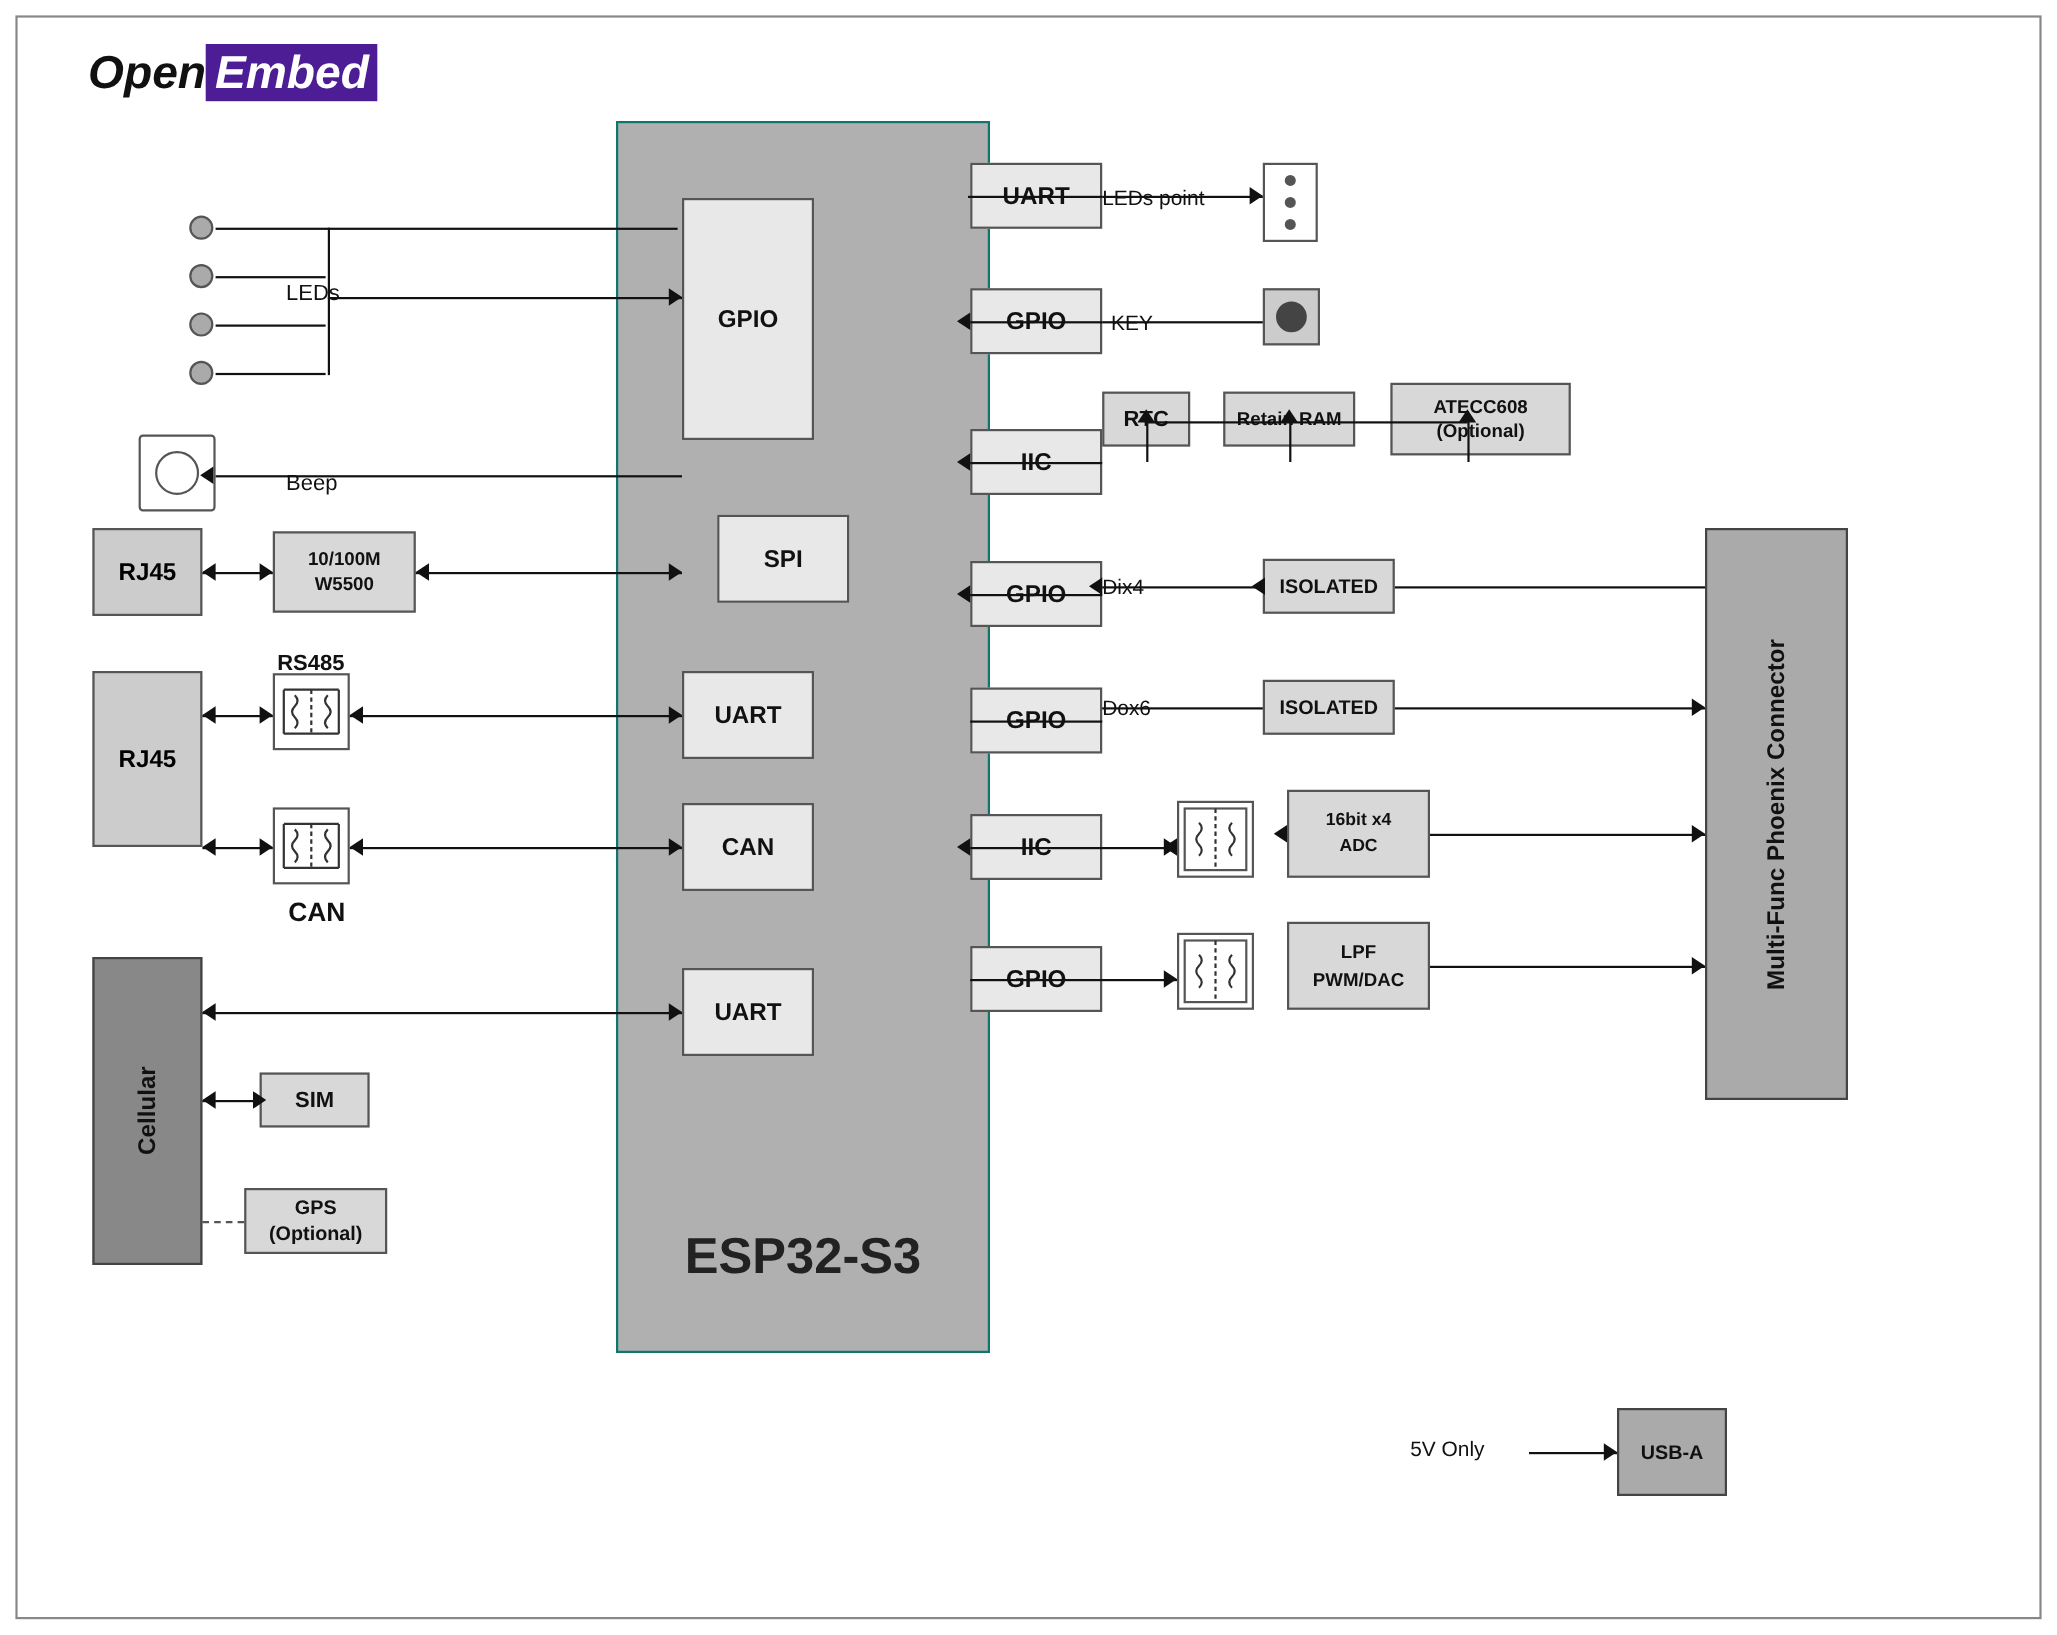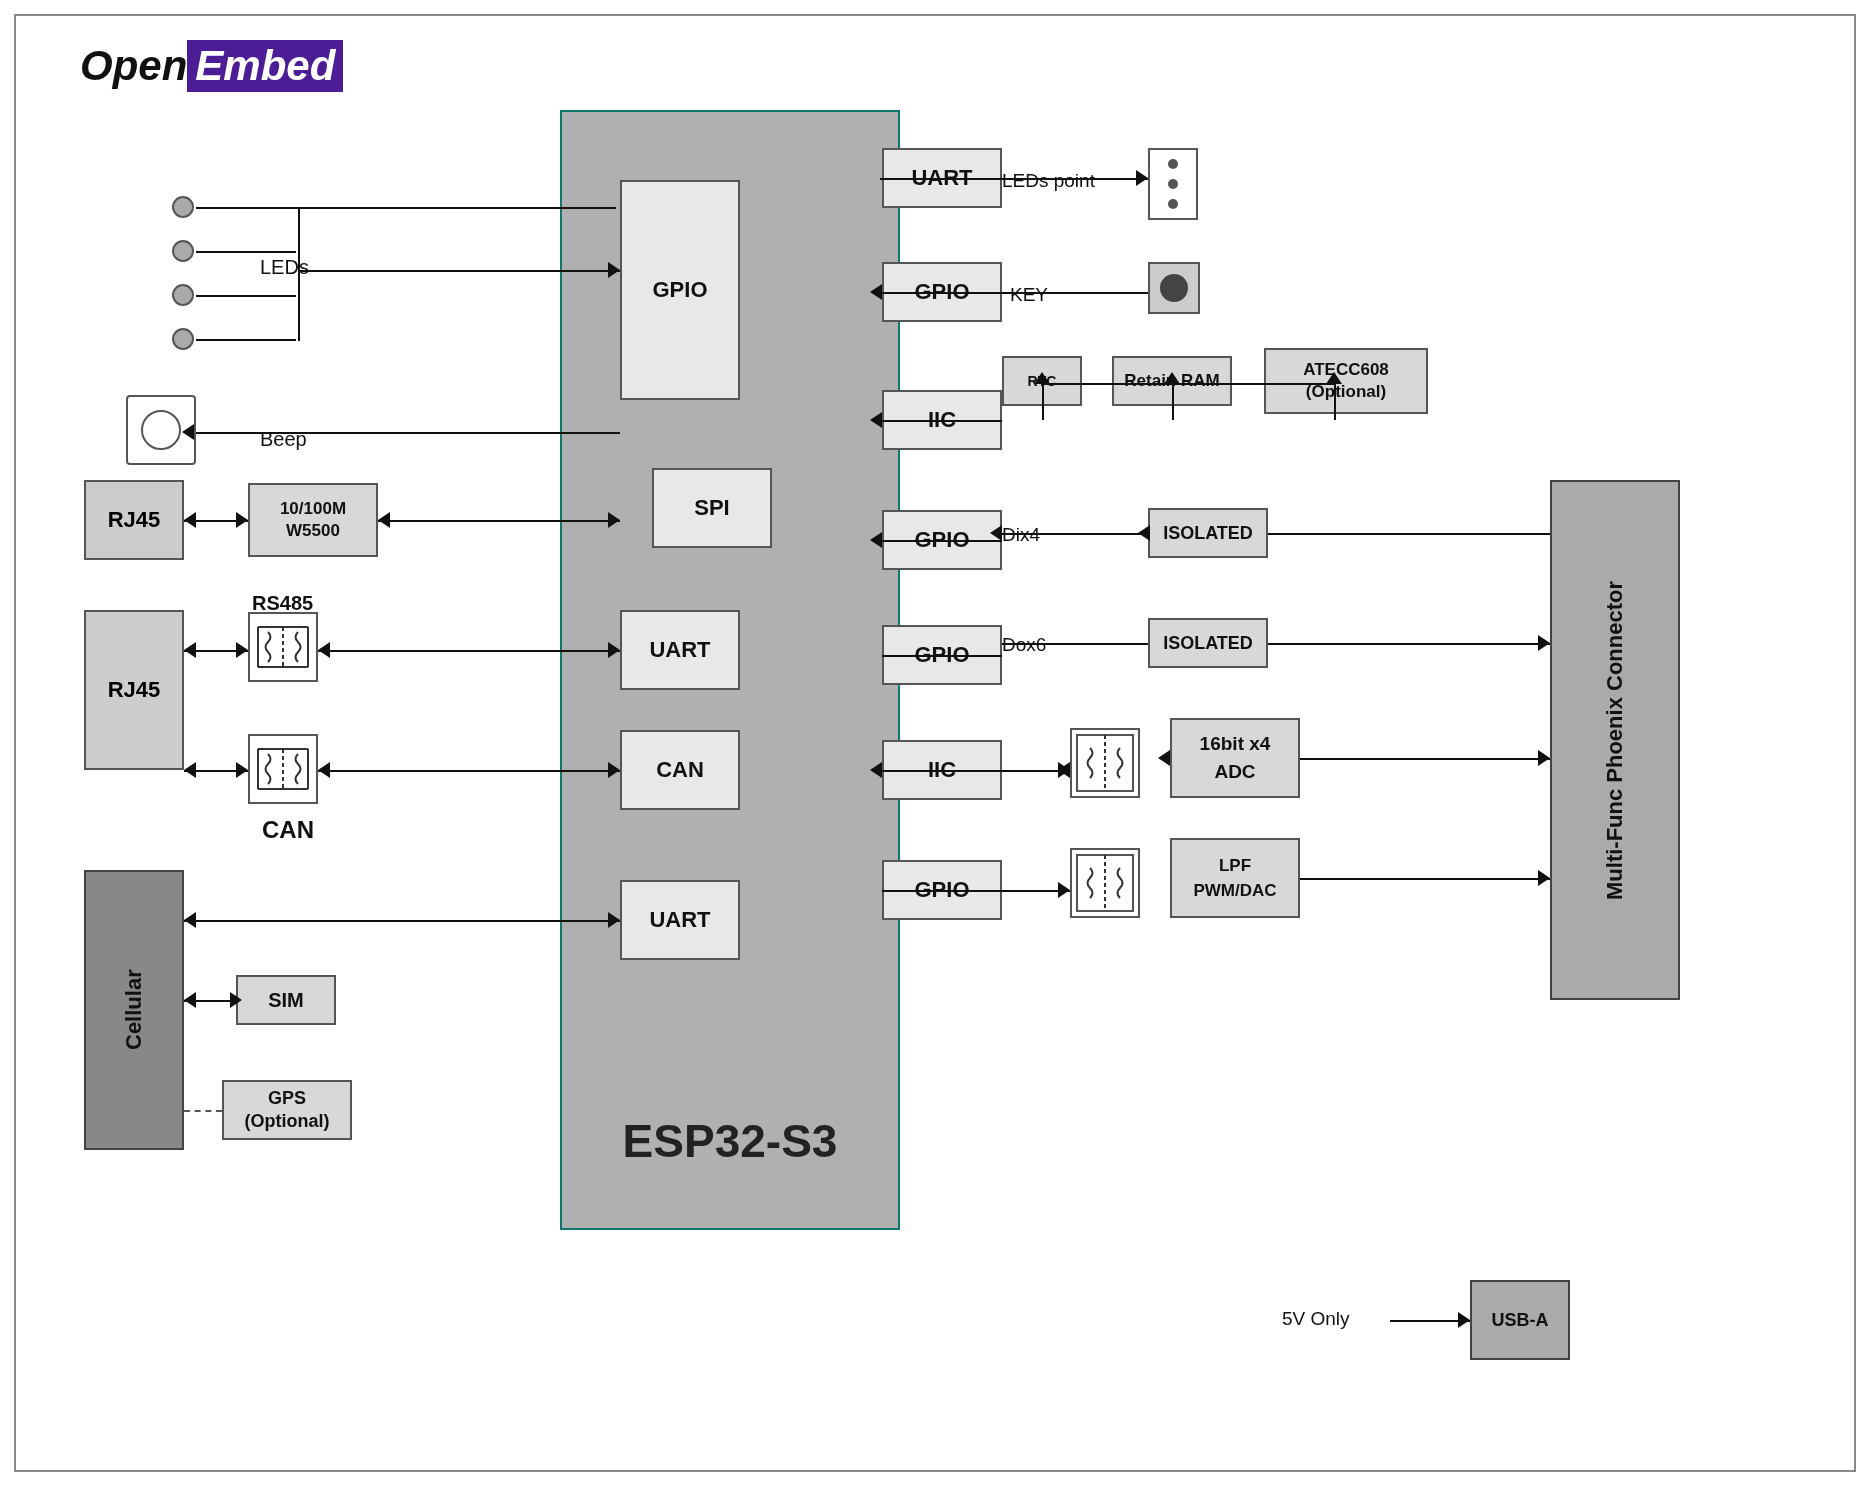--- a/index.html
+++ b/index.html
@@ -492,21 +492,21 @@
   <div class="key-button" style="top:262px; left:1148px;">
     <div class="key-inner"></div>
   </div>
 
   <div class="label" style="top:284px; left:1010px; font-size:19px;">KEY</div>
 
   <div class="line line-h" style="top:292px; left:1002px; width:146px;"></div>
   <div class="arrow-left" style="top:284px; left:870px;"></div>
   <div class="line line-h" style="top:292px; left:882px; width:120px;"></div>
 
-  <div class="component-box light" style="top:356px; left:1002px; width:80px; height:50px; font-size:14px;">
+  <div class="component-box light" style="top:356px; left:1002px; width:80px; height:50px; font-size:20px;">
     <span>RTC</span>
   </div>
 
   <div class="component-box light" style="top:356px; left:1112px; width:120px; height:50px; font-size:17px;">
     <span>Retain RAM</span>
   </div>
 
   <div class="component-box light" style="top:348px; left:1264px; width:164px; height:66px; font-size:17px; line-height:1.3; white-space:pre-line; text-align:center;">
     <span style="white-space:pre-line; text-align:center;">ATECC608
 (Optional)</span>
@@ -556,21 +556,21 @@
 
   <div class="transformer" style="top:728px; left:1070px;">
     <svg viewBox="0 0 60 60" fill="none" stroke="#333" stroke-width="2">
       <rect x="2" y="2" width="56" height="56" fill="white" stroke="#555"></rect>
       <path d="M15,15 Q20,20 15,25 Q10,30 15,35 Q20,40 15,45" fill="none"></path>
       <path d="M45,15 Q40,20 45,25 Q50,30 45,35 Q40,40 45,45" fill="none"></path>
       <line x1="30" y1="2" x2="30" y2="58" stroke-dasharray="4,3"></line>
     </svg>
   </div>
 
-  <div class="component-box light" style="top:718px; left:1170px; width:130px; height:80px; font-size:19px; line-height:1.5; white-space:pre-line; text-align:center;">
+  <div class="component-box light" style="top:718px; left:1170px; width:130px; height:80px; font-size:16px; line-height:1.5; white-space:pre-line; text-align:center;">
     <span style="white-space:pre-line; text-align:center;">16bit x4
 ADC</span>
   </div>
 
   <div class="line line-h" style="top:770px; left:882px; width:188px;"></div>
   <div class="arrow-left" style="top:762px; left:870px;"></div>
   <div class="arrow-right" style="top:762px; left:1058px;"></div>
   <div class="arrow-left" style="top:762px; left:1058px;"></div>
 
   <div class="line line-h" style="top:758px; left:1300px; width:250px;"></div>

